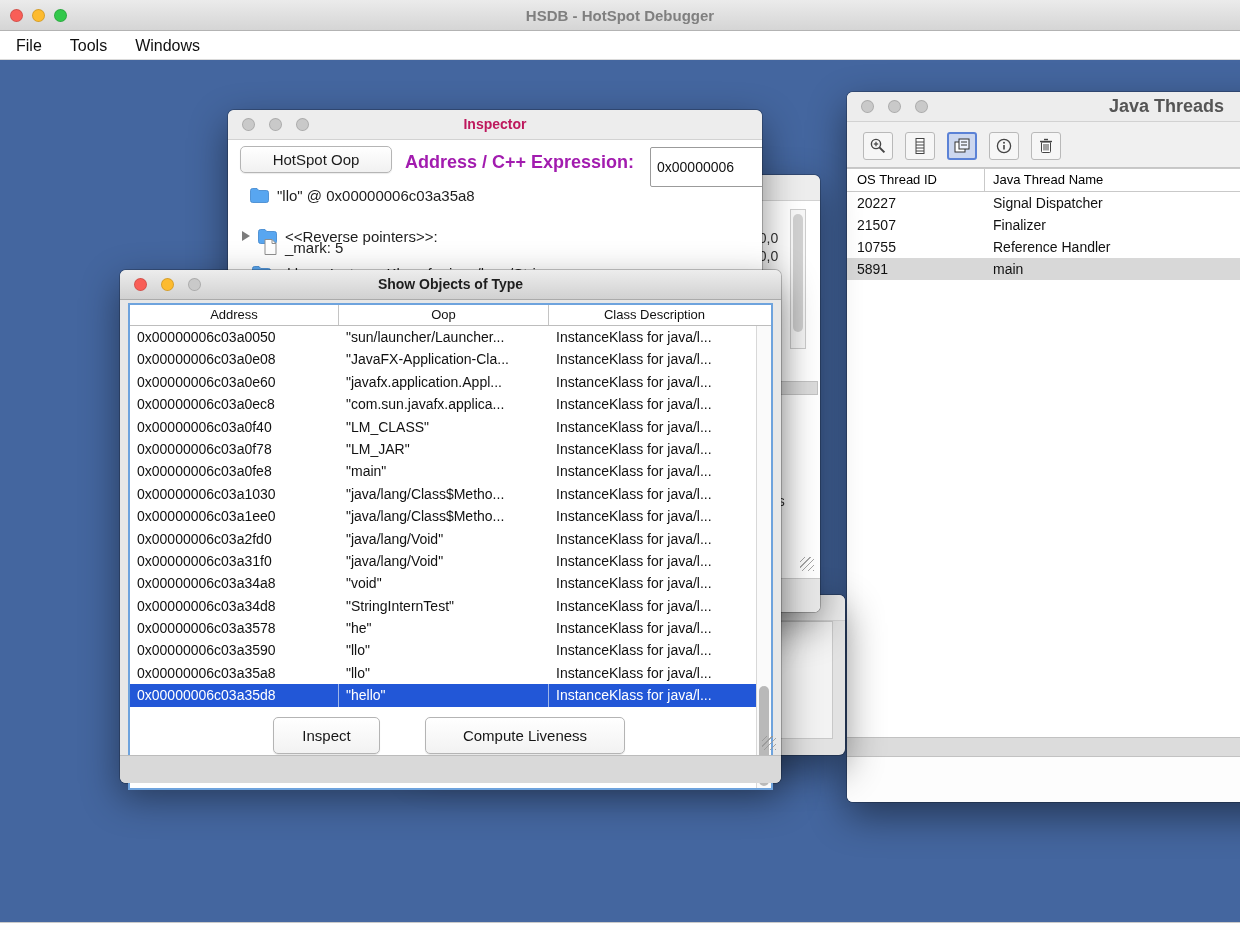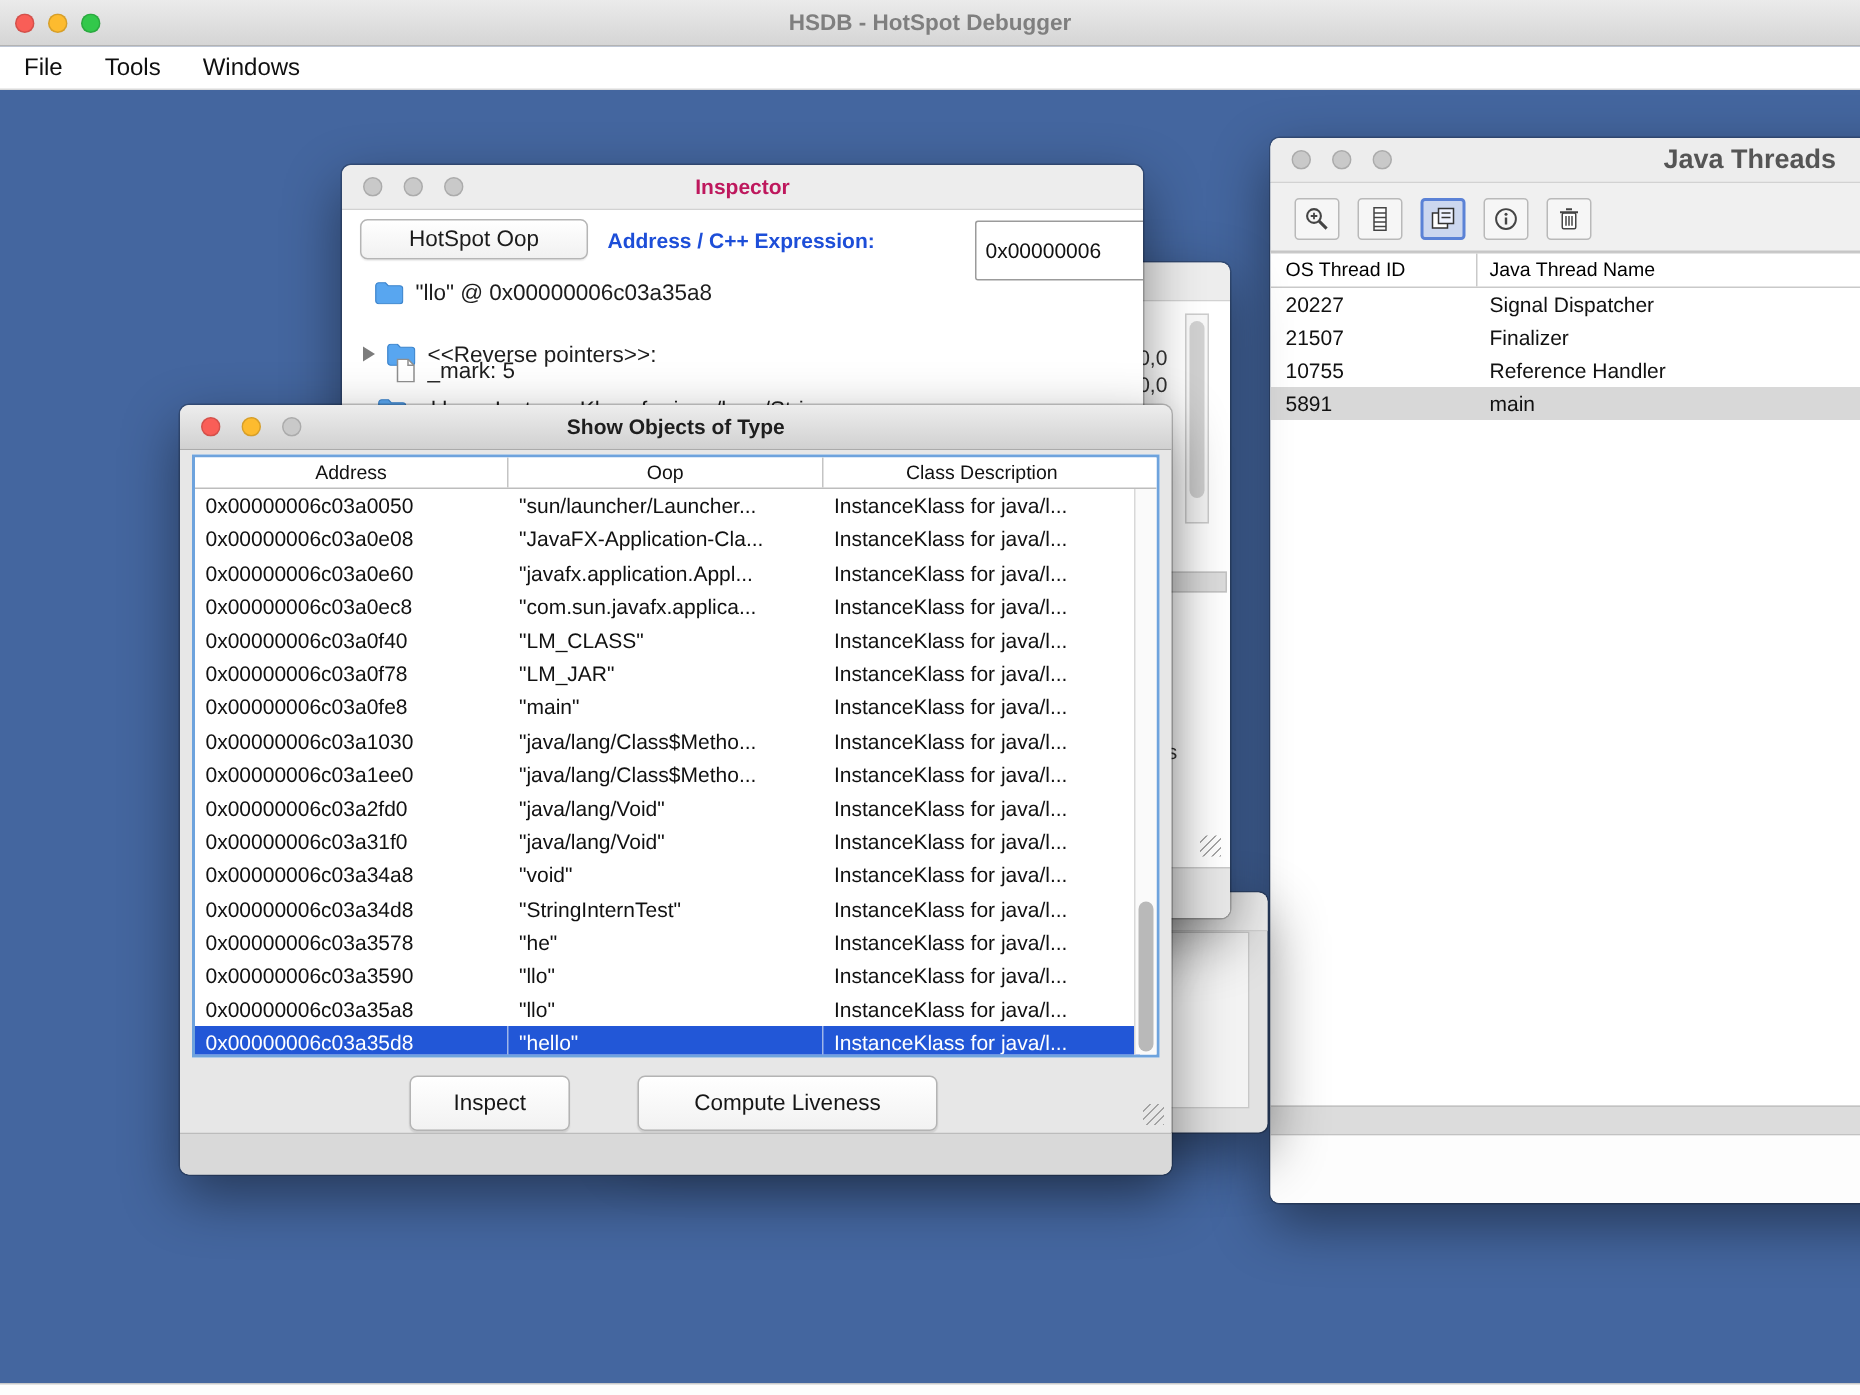--- a/index.html
+++ b/index.html
@@ -39,21 +39,21 @@
   .wtitle { text-align:center; line-height:29px; font-size:14px; font-weight:bold; }
   .wlights { position:absolute; top:8px; left:14px; display:flex; gap:14px; }
 
   
   .inspector { left:228px; top:110px; width:534px; height:520px; z-index:6; overflow:hidden; }
   .inspector .wtitle { color:#be185d; }
   .inspector .wbody { position:absolute; top:30px; left:0; right:0; bottom:0; background:#fff; }
   .prev-oop { position:absolute; left:12px; top:6px; width:152px; height:27px;
     background:linear-gradient(#ffffff,#f1f1f1); border:1px solid #b5b5b5; border-radius:5px;
     font-family:inherit; font-size:15px; color:#1c1c1c; box-shadow:0 1px 1px rgba(0,0,0,.08); }
-  .addr-label { position:absolute; left:177px; top:12px; font-size:14px; font-weight:bold; color:#1d4ed8; }
+  .addr-label { position:absolute; left:177px; top:12px; font-size:18px; font-weight:bold; color:#a21caf; }
   .addr-input { position:absolute; left:422px; top:7px; width:120px; height:25px;
     border:1px solid #9b9b9b; border-radius:2px; padding:19px 6px; font-family:inherit; font-size:14px; color:#111; }
   .tree { position:absolute; left:0; right:0; top:42px; }
   .tree-row { position:absolute; left:0; right:0; height:26px; display:flex; align-items:center; font-size:15px; color:#1d1d1d; }
   .tree-row .ticon { display:inline-flex; margin-right:8px; }
   .disclosure { width:0; height:0; border-left:8px solid #7c7c7c; border-top:5px solid transparent;
     border-bottom:5px solid transparent; margin-right:8px; }
 
   
   .bgwin1 { left:470px; top:175px; width:350px; height:437px; z-index:5; overflow:hidden; }
@@ -68,21 +68,21 @@
   .bg-footer1 { position:absolute; left:0; right:0; bottom:0; height:34px; background:#e7e7e7; border-top:1px solid #c9c9c9; }
   .bgwin2 { left:420px; top:595px; width:425px; height:160px; z-index:4; background:#e2e2e2; }
   .bgwin2 .inner { position:absolute; left:12px; top:26px; right:12px; bottom:16px; background:#f3f3f3; border:1px solid #c8c8c8; }
 
   .grip { position:absolute; width:14px; height:14px;
     background:repeating-linear-gradient(135deg, transparent 0 3px, #969696 3px 4px); opacity:.85; }
 
   
   .showobj { left:120px; top:270px; width:661px; height:513px; z-index:10; background:#e7e7e7; }
   .showobj .wtitle { color:#1e1e1e; }
-  .so-table { position:absolute; left:8px; top:33px; width:645px; height:402px; background:#fff;
+  .so-table { position:absolute; left:8px; top:33px; width:645px; height:487px; background:#fff;
     border:2px solid #6ea3dd; }
   .so-header { display:flex; height:21px; border-bottom:1px solid #bdbdbd; background:#fff;
     font-size:13px; color:#111; }
   .so-h { text-align:center; line-height:20px; }
   .so-h + .so-h { border-left:1px solid #c4c4c4; }
   .so-h.h-addr { width:208px; } .so-h.h-oop { width:210px; } .so-h.h-klass { width:212px; }
   .so-body { position:absolute; top:21px; left:0; width:630px; bottom:0; overflow:hidden; }
   .so-row { display:flex; height:22.4px; line-height:22.4px; font-size:14px; color:#111; background:#fff; }
   .so-cell { white-space:nowrap; overflow:hidden; }
   .c-addr { width:208px; padding-left:7px; }

